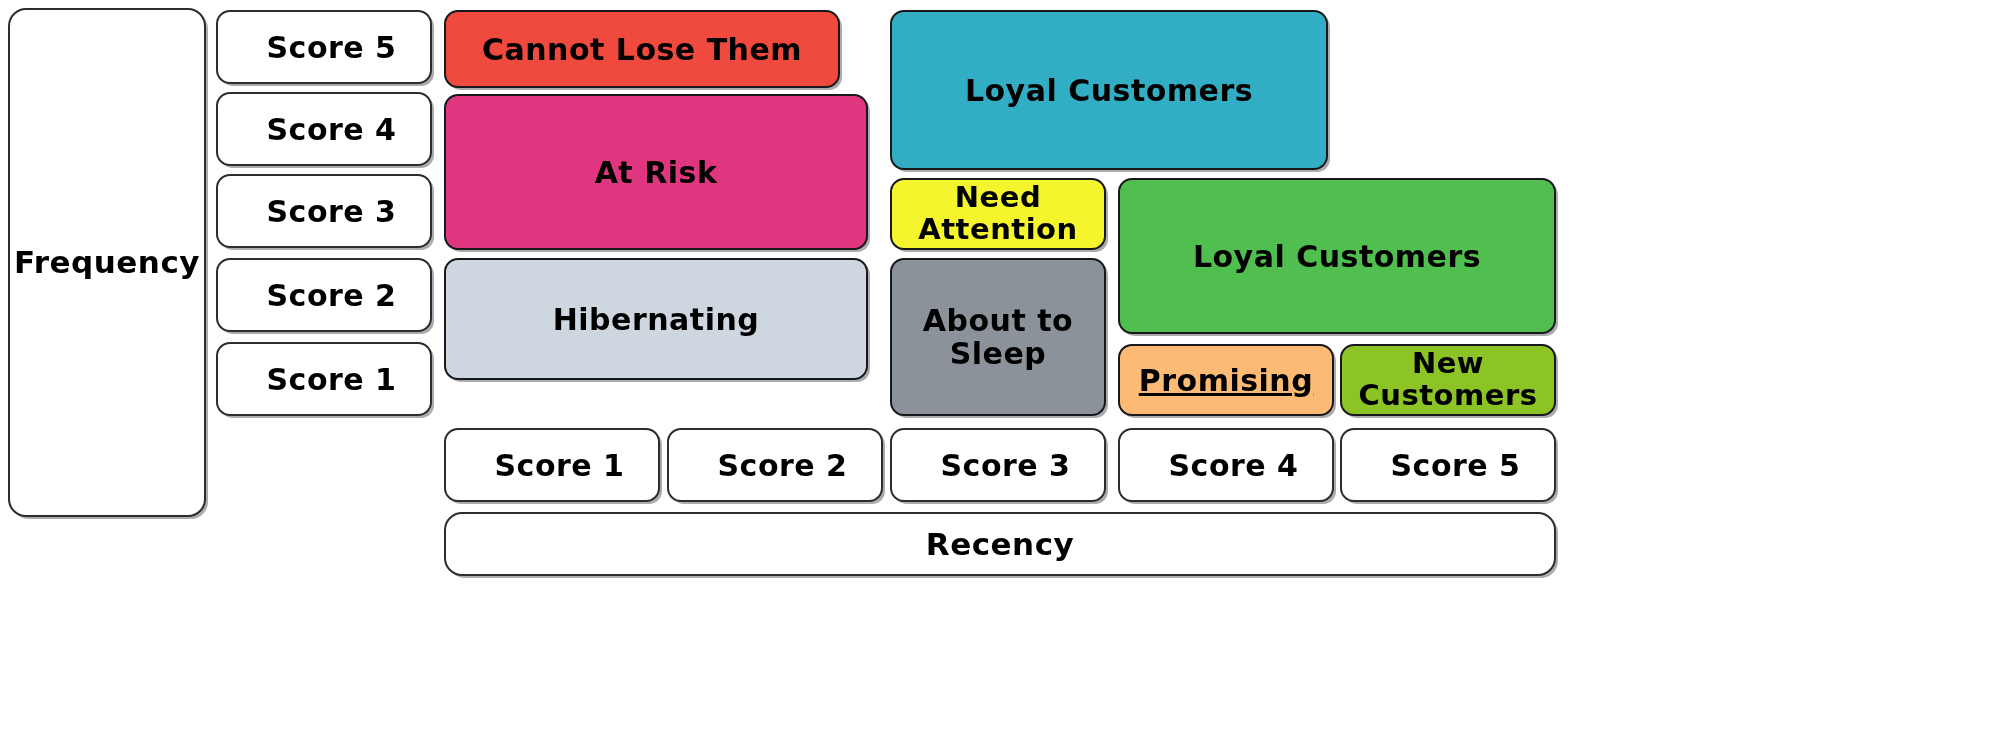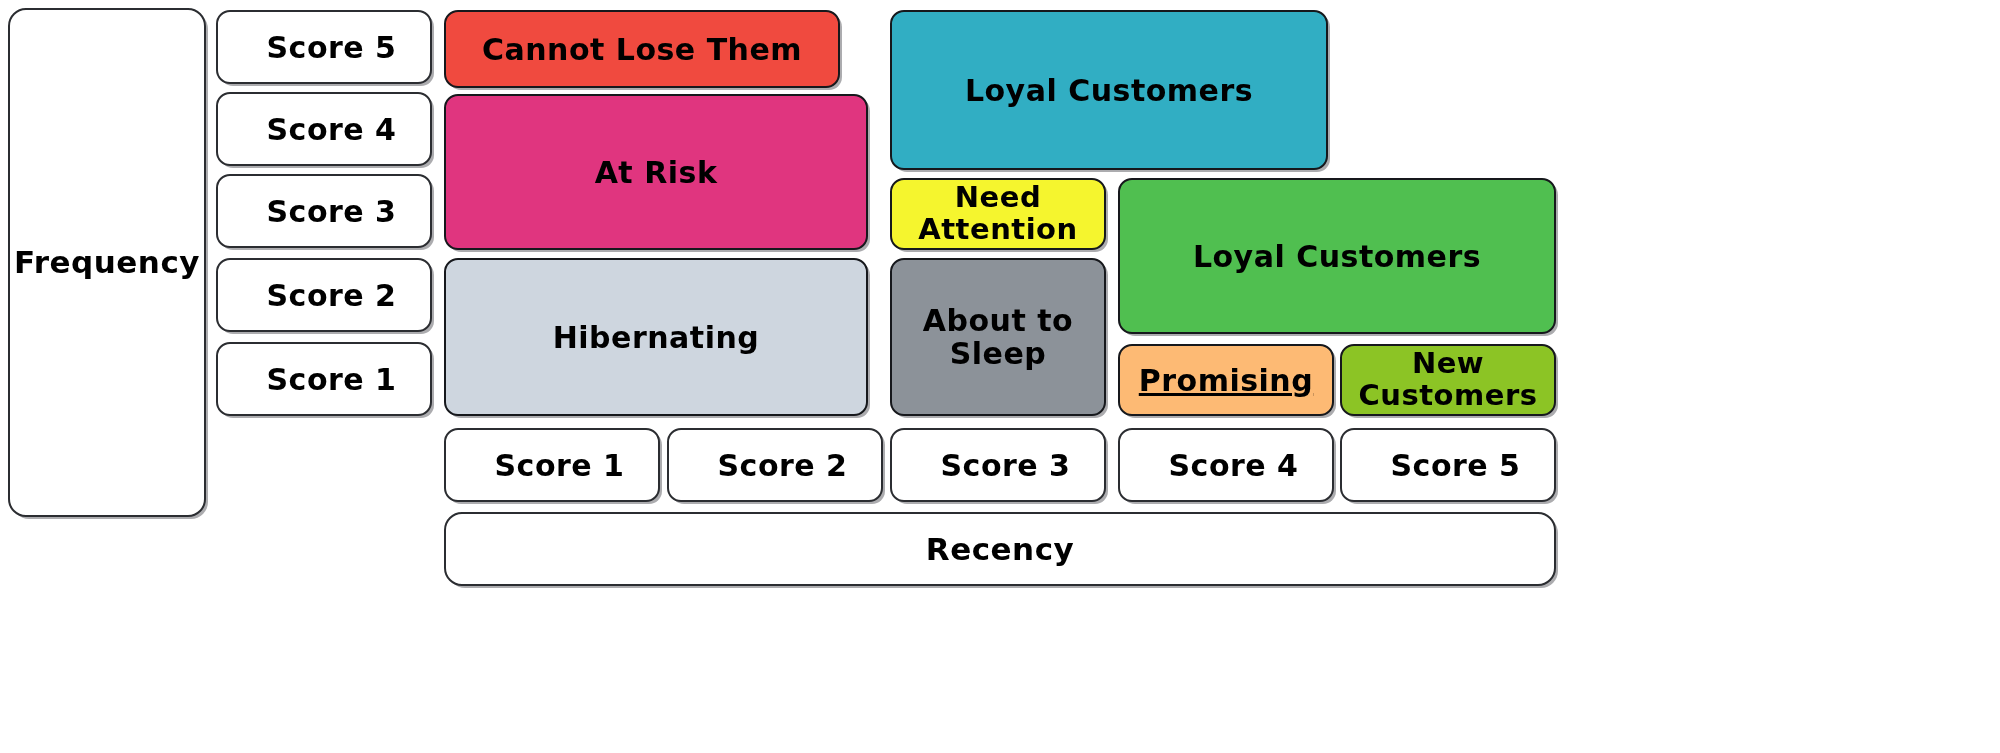--- a/index.html
+++ b/index.html
@@ -65,29 +65,29 @@
 
   <div class="box seg seg-label" style="left:890px; top:10px; width:438px; height:160px; background:#31aec3;">Loyal Customers</div>
 
 
   <div class="box seg seg-label" style="left:444px; top:94px; width:424px; height:156px; background:#e0357f;">At Risk</div>
 
   <div class="box seg seg-label small" style="left:890px; top:178px; width:216px; height:72px; background:#f5f52e;">Need Attention</div>
 
   <div class="box seg seg-label" style="left:1118px; top:178px; width:438px; height:156px; background:#50bf50;">Loyal Customers</div>
 
-  <div class="box seg seg-label" style="left:444px; top:258px; width:424px; height:158px; background:#ced6df;">Hibernating</div>
+  <div class="box seg seg-label" style="left:444px; top:258px; width:424px; height:122px; background:#ced6df;">Hibernating</div>
 
   <div class="box seg seg-label" style="left:890px; top:258px; width:216px; height:158px; background:#8c9299;">About to Sleep</div>
 
   <div class="box seg seg-label" style="left:1118px; top:344px; width:216px; height:72px; background:#fdba74;text-decoration:underline;">Promising</div>
 
   <div class="box seg seg-label small" style="left:1340px; top:344px; width:216px; height:72px; background:#8cc425;">New Customers</div>
 
   <div class="box plain label-score" style="left:444px; top:428px; width:216px; height:74px;">Score 1</div>
   <div class="box plain label-score" style="left:667px; top:428px; width:216px; height:74px;">Score 2</div>
   <div class="box plain label-score" style="left:890px; top:428px; width:216px; height:74px;">Score 3</div>
   <div class="box plain label-score" style="left:1118px; top:428px; width:216px; height:74px;">Score 4</div>
   <div class="box plain label-score" style="left:1340px; top:428px; width:216px; height:74px;">Score 5</div>
 
-  <div class="box plain label-recency" style="left:444px; top:512px; width:1112px; height:74px; border-radius:18px;">Recency</div>
+  <div class="box plain label-recency" style="left:444px; top:512px; width:1112px; height:64px; border-radius:18px;">Recency</div>
 
 </div>
 
 </body></html>

